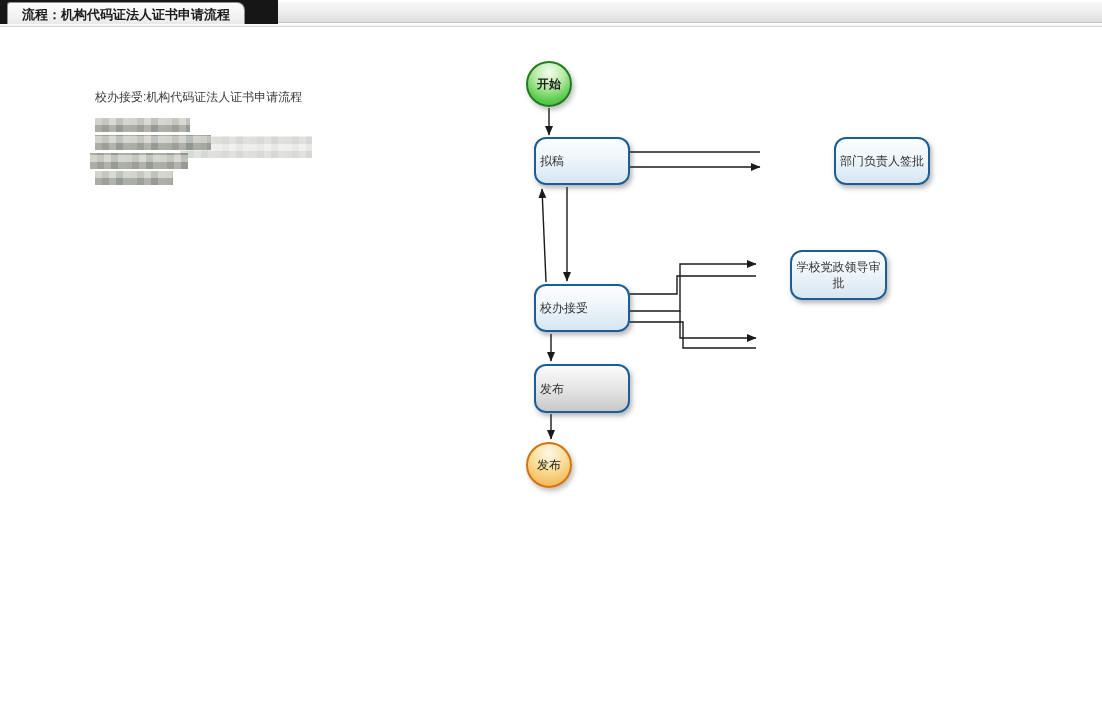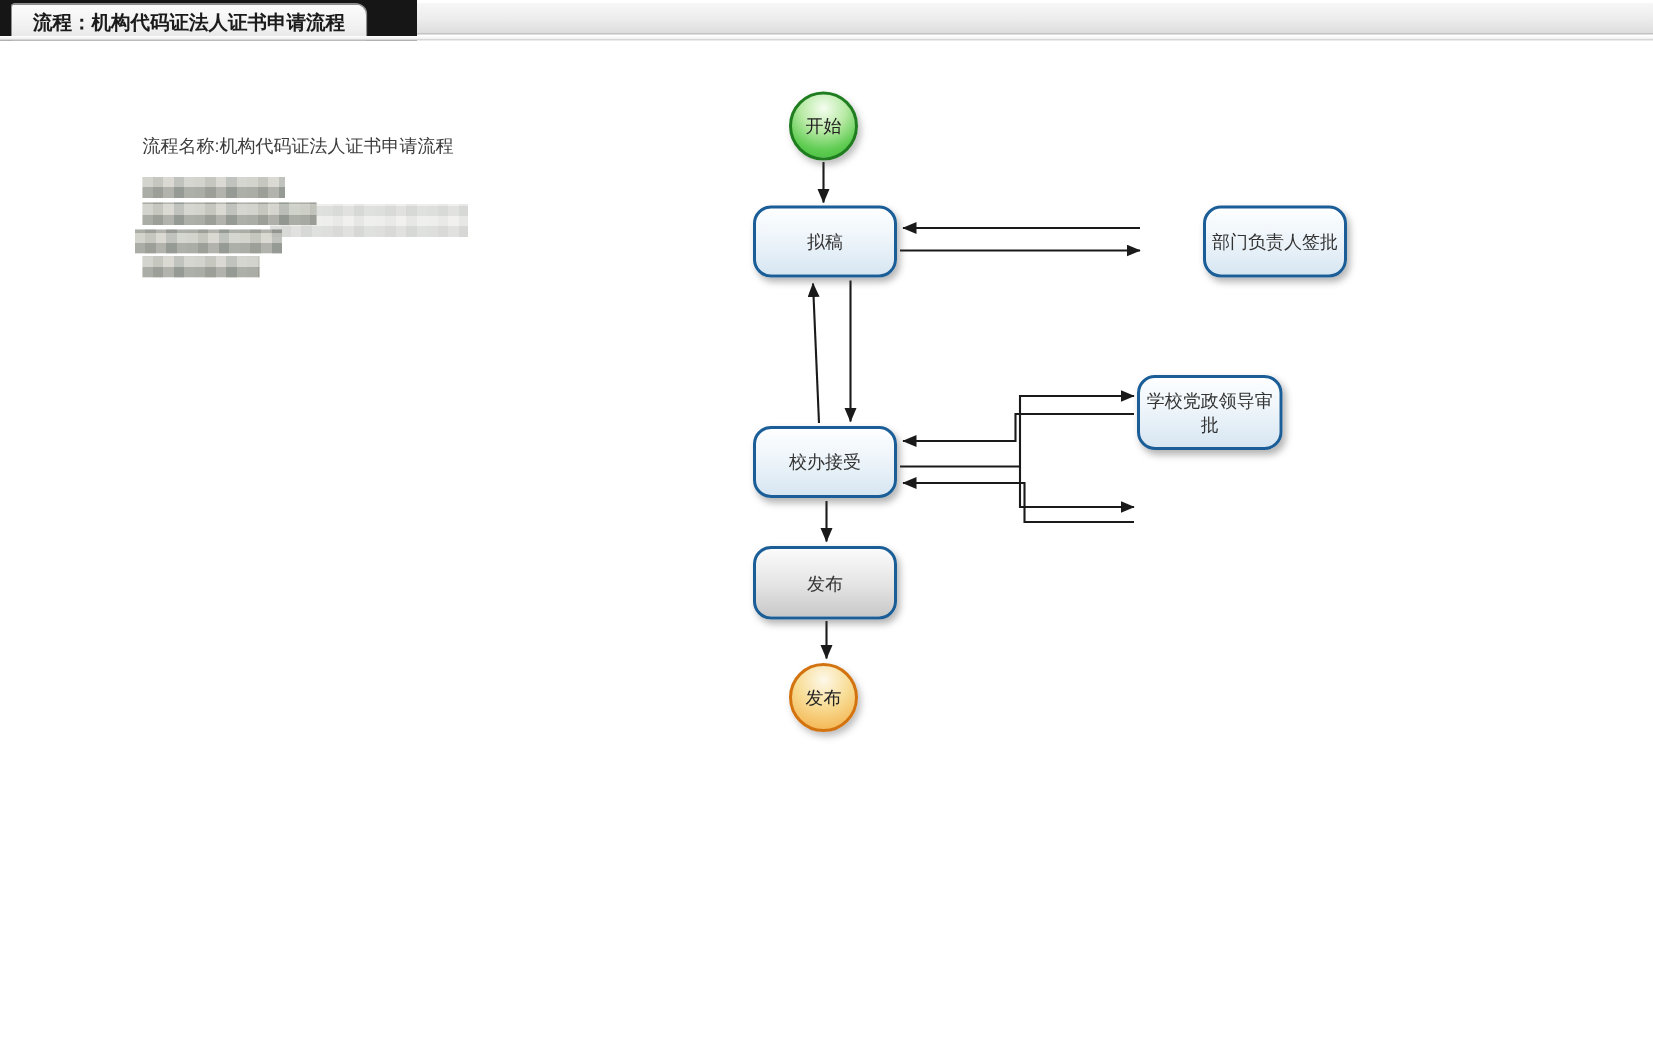--- a/index.html
+++ b/index.html
@@ -25,48 +25,48 @@
   .mosaic { position:absolute; opacity:.85;
     background-image:
       repeating-linear-gradient(0deg, rgba(110,115,108,.50) 0 7px, rgba(205,206,198,.55) 7px 14px),
       repeating-linear-gradient(90deg, #c9ccc3 0 7px, #a9aca2 7px 14px, #dcd9d2 14px 21px, #9aa09b 21px 28px, #cfd3c9 28px 35px); }
   .mosaic.light { opacity:.32; }
 
   
   .fc-box { position:absolute; border:2px solid #1b5e97; border-radius:12px;
             background:linear-gradient(180deg,#fdfeff 0%,#eef5fa 45%,#d7e6f2 100%);
             box-shadow:2px 3px 5px rgba(70,70,70,.40);
-            display:flex; align-items:center; justify-content:center; text-align:center;
-            font-size:12px; color:#333; line-height:16px; padding:16px 4px; cursor:default; }
+            display:flex; align-items:center; text-align:center;
+            font-size:12px; color:#333; line-height:16px; padding:16px 4px; cursor:default;margin-left:32px; }
   .fc-box.gray { background:linear-gradient(180deg,#fbfbfb 0%,#e3e3e3 55%,#c8c8c8 100%); }
   .fc-circle { position:absolute; width:46px; height:46px; border-radius:50%;
                display:flex; align-items:center; justify-content:center;
                font-size:12px; color:#222; box-shadow:2px 3px 5px rgba(70,70,70,.35); }
   .fc-circle.start { border:2px solid #1f7d1f;
-        background:radial-gradient(circle at 50% 22%, #f4fdf0 0%, #b9eaa6 38%, #5fcc52 72%, #3cba38 100%); }
+        background:radial-gradient(circle at 50% 22%, #f4fdf0 0%, #b9eaa6 38%, #5fcc52 72%, #3cba38 100%);font-weight:bold; }
   .fc-circle.end { border:2px solid #d2730f;
         background:radial-gradient(circle at 50% 22%, #fdf8ea 0%, #f8dd96 45%, #f3ab41 100%); }
 
   .arrows { position:absolute; left:0; top:0; pointer-events:none; }
 </style>
 </head>
 <body>
 
 <div class="stage">
 
   <div class="tabbar">
     <div class="tabbar-bg"></div>
     <div class="tab-dark"></div>
     <div class="tab">
       <span>流程：机构代码证法人证书申请流程</span>
     </div>
   </div>
   <div class="tabbar-edge"></div>
 
-  <div class="proc-name">流程名称:机构代码证法人证书申请流程</div>
+  <div class="proc-name">校办接受:机构代码证法人证书申请流程</div>
   <div class="mosaic" style="left:95px;  top:118px; width:95px;  height:14px;"></div>
   <div class="mosaic light" style="left:180px; top:136px; width:132px; height:22px;"></div>
   <div class="mosaic" style="left:95px;  top:135px; width:116px; height:15px;"></div>
   <div class="mosaic" style="left:90px;  top:153px; width:98px;  height:16px;"></div>
   <div class="mosaic" style="left:95px;  top:171px; width:78px;  height:14px;"></div>
 
   <svg class="arrows" width="1102" height="708" viewBox="0 0 1102 708">
     <defs>
       <marker id="ah" markerWidth="10" markerHeight="9" refX="9" refY="4" orient="auto" markerUnits="userSpaceOnUse">
         <path d="M0,0 L9.5,4 L0,8 z" fill="#1a1a1a"></path>

